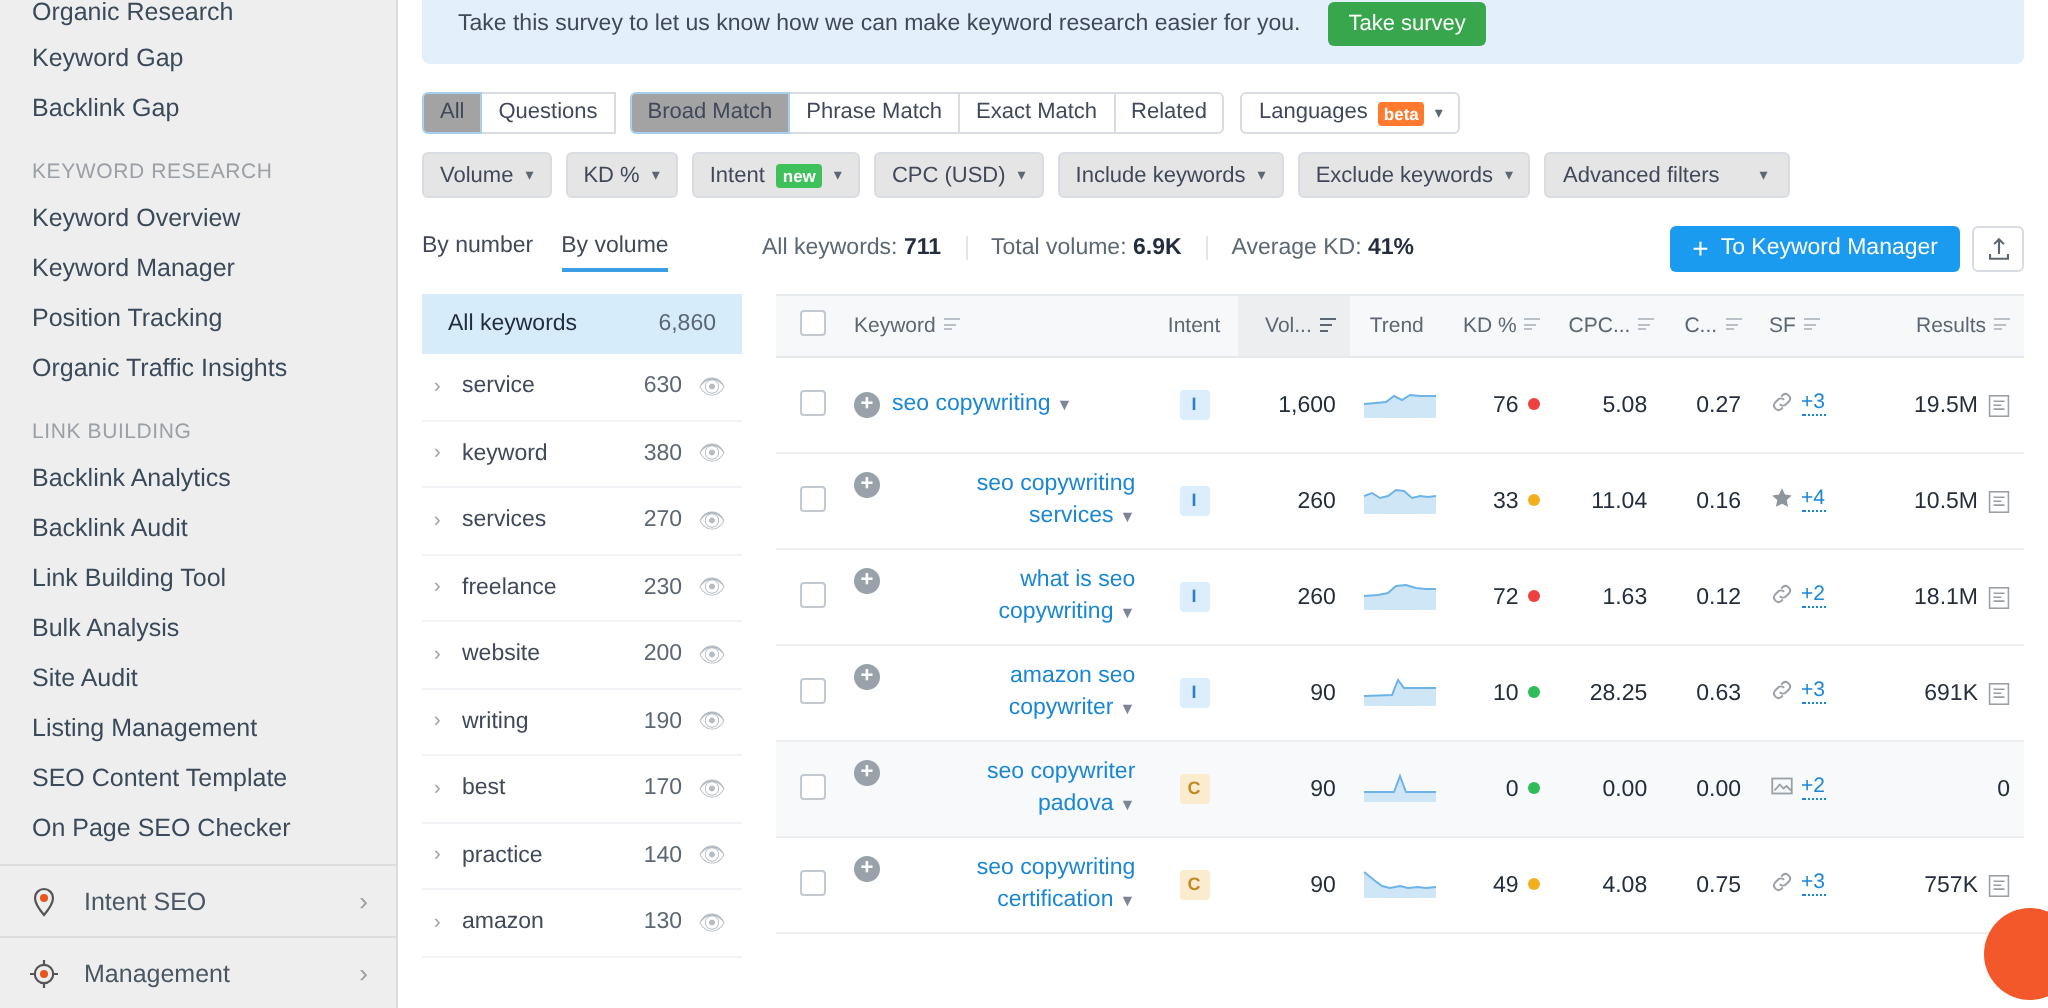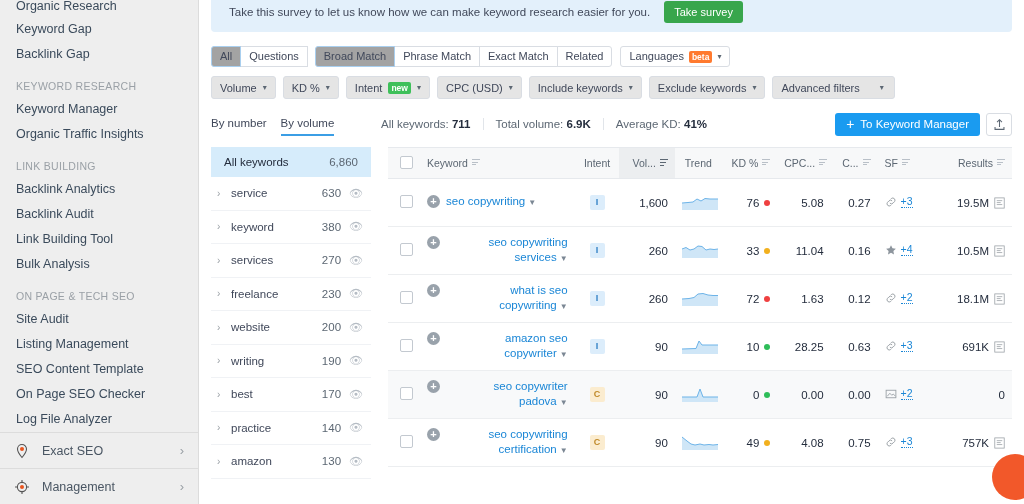--- a/index.html
+++ b/index.html
@@ -280,46 +280,47 @@
 
 <div class="app">
 
   <nav class="sidebar">
     <div class="nav-list">
       <div class="nav-item" style="padding-top:0;line-height:12px;"><span>Organic Research</span></div>
       <div class="nav-item"><span>Keyword Gap</span></div>
       <div class="nav-item"><span>Backlink Gap</span></div>
 
       <div class="nav-section">KEYWORD RESEARCH</div>
+      <div class="nav-item"><span>Keyword Overview</span></div>
       <div class="nav-item"><span>Keyword Manager</span></div>
+      <div class="nav-item"><span>Position Tracking</span></div>
       <div class="nav-item"><span>Organic Traffic Insights</span></div>
 
       <div class="nav-section">LINK BUILDING</div>
       <div class="nav-item"><span>Backlink Analytics</span></div>
       <div class="nav-item"><span>Backlink Audit</span></div>
       <div class="nav-item"><span>Link Building Tool</span></div>
       <div class="nav-item"><span>Bulk Analysis</span></div>
 
-      <div class="nav-section">ON PAGE &amp; TECH SEO</div>
       <div class="nav-item"><span>Site Audit</span></div>
       <div class="nav-item"><span>Listing Management</span></div>
       <div class="nav-item"><span>SEO Content Template</span></div>
       <div class="nav-item"><span>On Page SEO Checker</span></div>
       <div class="nav-item"><span>Log File Analyzer</span></div>
     </div>
 
     <div class="nav-bottom">
       <div class="nav-bottom-item">
         <span class="nb-icon">
           <svg width="16" height="16" viewBox="0 0 16 16">
               <path d="M8 1.5c-2.5 0-4.5 2-4.5 4.5 0 3.2 4.5 8.5 4.5 8.5s4.5-5.3 4.5-8.5c0-2.5-2-4.5-4.5-4.5z" fill="none" stroke="#555" stroke-width="1.1"></path>
               <circle cx="8" cy="6" r="2" fill="#e8541e"></circle>
             </svg>
         </span>
-        <span class="nb-label">Exact SEO</span>
+        <span class="nb-label">Intent SEO</span>
         <span class="nb-chev">›</span>
       </div>
       <div class="nav-bottom-item">
         <span class="nb-icon">
           <svg width="16" height="16" viewBox="0 0 16 16">
               <circle cx="8" cy="8" r="4.6" fill="none" stroke="#555" stroke-width="1.1"></circle>
               <circle cx="8" cy="8" r="2" fill="#e8541e"></circle>
               <path d="M8 1v2M8 13v2M1 8h2M13 8h2" stroke="#555" stroke-width="1.1"></path>
             </svg>
         </span>

